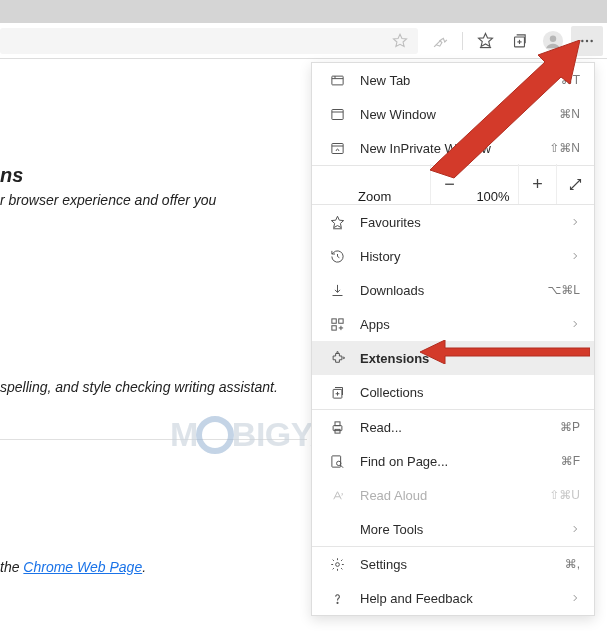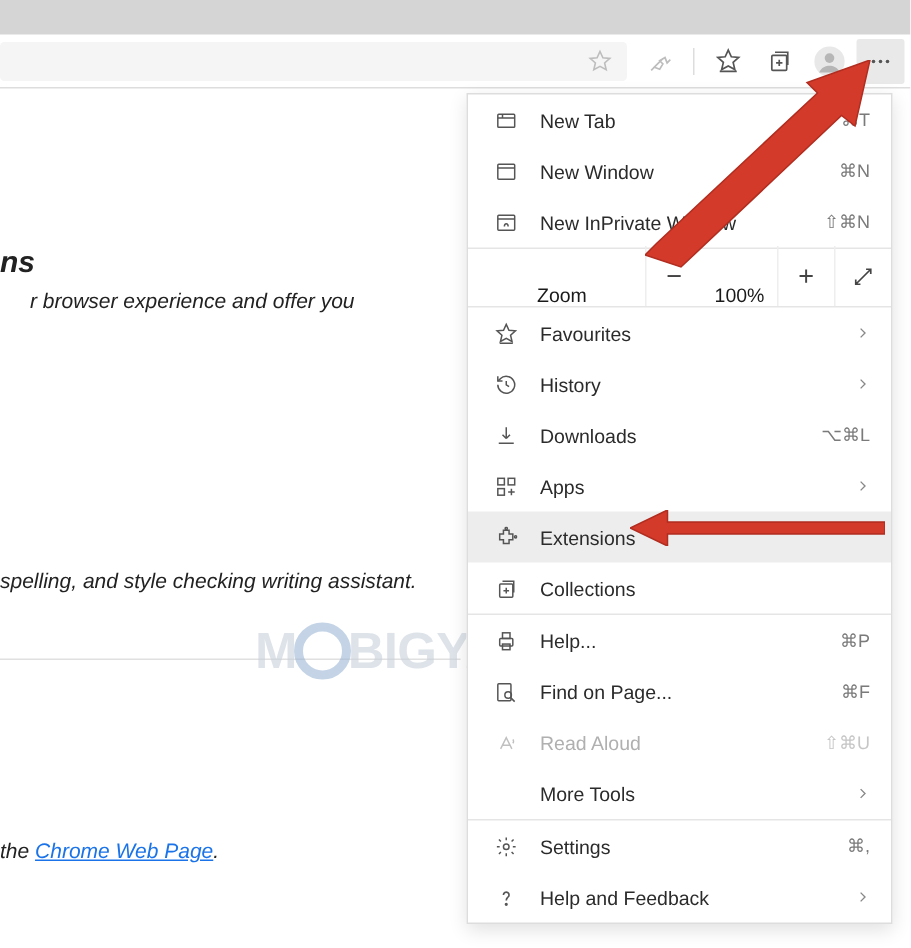--- a/index.html
+++ b/index.html
@@ -80,21 +80,21 @@
     z-index: 10;
   }
   .menu-row {
     display: flex;
     align-items: center;
     height: 34px;
     padding: 0 14px;
     font-size: 13px;
     color: #2b2b2b;
   }
-  .menu-row.hover { background: #ededed; }
+  .menu-row.hover { background: #ededed; font-weight: bold; }
   .menu-row.disabled { color: #b0b0b0; }
   .mi-icon {
     width: 22px;
     display: flex;
     align-items: center;
     justify-content: center;
     color: #555;
     margin-right: 12px;
     flex-shrink: 0;
   }
@@ -208,21 +208,21 @@
           <circle cx="5" cy="12" r="1.8"></circle>
           <circle cx="12" cy="12" r="1.8"></circle>
           <circle cx="19" cy="12" r="1.8"></circle>
         </svg>
     </span>
   </div>
 </div>
 
 <div class="content">
   <div class="page-text" style="top:105px; left:0; font-size:20px; font-weight:700;">ns</div>
-  <div class="page-text" style="top:133px; left:0; font-size:14px;padding-left:20px;">r browser experience and offer you</div>
+  <div class="page-text" style="top:133px; left:0; font-size:14px;">r browser experience and offer you</div>
   <div class="page-text" style="top:320px; left:0; font-size:14px;">spelling, and style checking writing assistant.</div>
   <div class="page-text" style="top:380px; left:0; right:300px; height:1px; background:#e0e0e0;"></div>
   <div class="page-text" style="top:500px; left:0; font-size:14px;">
     <span>the </span><a class="link">Chrome Web Page</a><span>.</span>
   </div>
 </div>
 
 <div class="watermark">
   <span>M</span><span class="o"></span><span>BIGYAAN</span>
 </div>
@@ -361,21 +361,21 @@
   <div class="menu-sep"></div>
 
   <div class="menu-row">
     <span class="mi-icon">
       <svg width="15" height="15" viewBox="0 0 24 24" fill="none" stroke="currentColor" stroke-width="1.6">
           <rect x="5" y="9" width="14" height="8" rx="1"></rect>
           <rect x="8" y="3" width="8" height="6"></rect>
           <rect x="8" y="15" width="8" height="6"></rect>
         </svg>
     </span>
-    <span class="mi-label">Help...</span>
+    <span class="mi-label">Read...</span>
     <span class="mi-kbd">⌘P</span>
   </div>
 
   <div class="menu-row">
     <span class="mi-icon">
       <svg width="15" height="15" viewBox="0 0 24 24" fill="none" stroke="currentColor" stroke-width="1.6">
           <rect x="3" y="3" width="14" height="18" rx="1"></rect>
           <circle cx="14" cy="15" r="3.5"></circle>
           <line x1="17" y1="18" x2="21" y2="22"></line>
         </svg>

